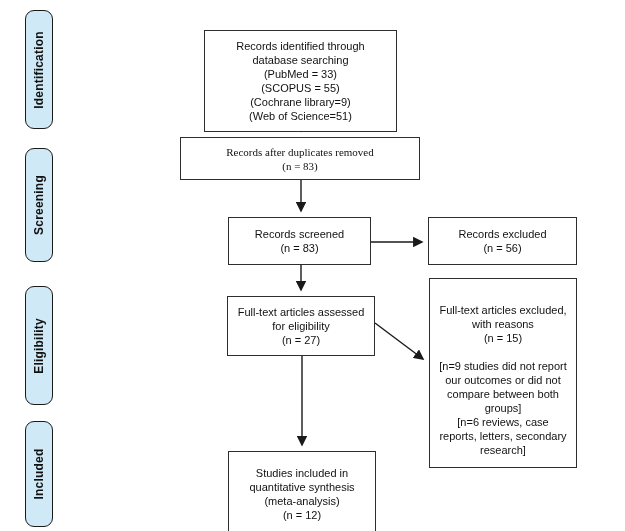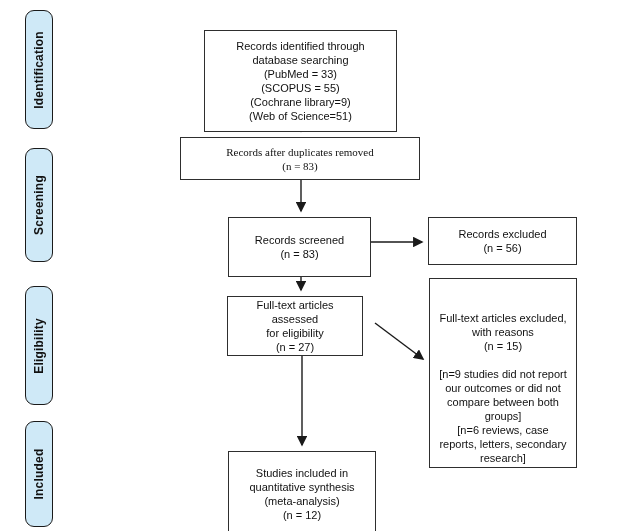--- a/index.html
+++ b/index.html
@@ -28,21 +28,21 @@
     box-sizing: border-box;
     background: #ffffff;
     border: 1.5px solid #2e2e2e;
     display: flex;
     align-items: center;
     justify-content: center;
     text-align: center;
     padding: 2px 4px;
   }
   .node.top-align {
-    align-items: flex-end;
+    align-items: center;
     padding-top: 15px;
   }
   .box-text {
     white-space: pre-line;
     font-size: 11px;
     line-height: 14px;
     color: #111111;
   }
   .stage {
     position: absolute;
@@ -102,31 +102,31 @@
 (SCOPUS = 55)
 (Cochrane library=9)
 (Web of Science=51)</span>
   </div>
 
   <div class="node" style="left:180px; top:137px; width:240px; height:43px;font-family:Liberation Serif, serif;">
     <span class="box-text">Records after duplicates removed
 (n = 83)</span>
   </div>
 
-  <div class="node" style="left:228px; top:217px; width:143px; height:60px;">
+  <div class="node" style="left:228px; top:217px; width:143px; height:48px;">
     <span class="box-text">Records screened
 (n = 83)</span>
   </div>
 
   <div class="node" style="left:428px; top:217px; width:149px; height:48px;">
     <span class="box-text">Records excluded
 (n = 56)</span>
   </div>
 
-  <div class="node" style="left:227px; top:296px; width:136px; height:60px;">
+  <div class="node" style="left:227px; top:296px; width:148px; height:60px;">
     <span class="box-text">Full-text articles assessed
 for eligibility
 (n = 27)</span>
   </div>
 
   <div class="node top-align" style="left:429px; top:278px; width:148px; height:190px;">
     <span class="box-text">Full-text articles excluded,
 with reasons
 (n = 15)
 

